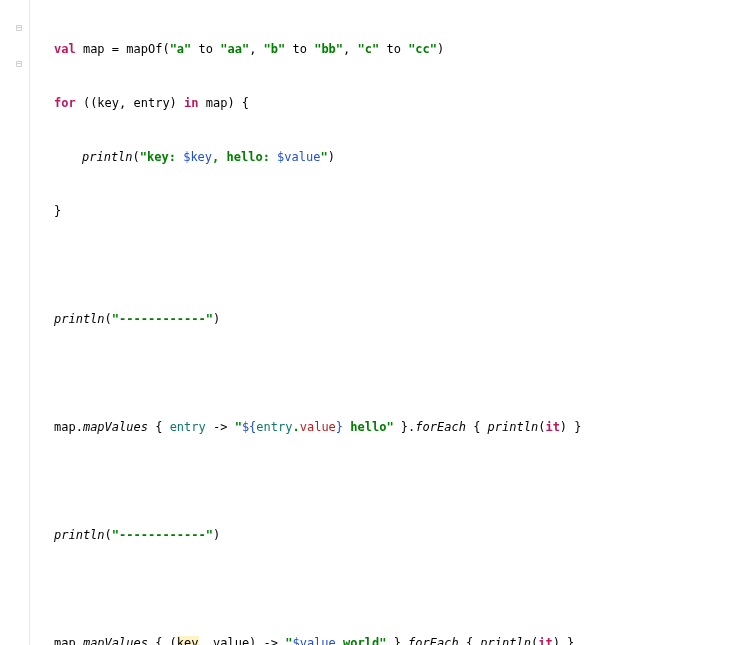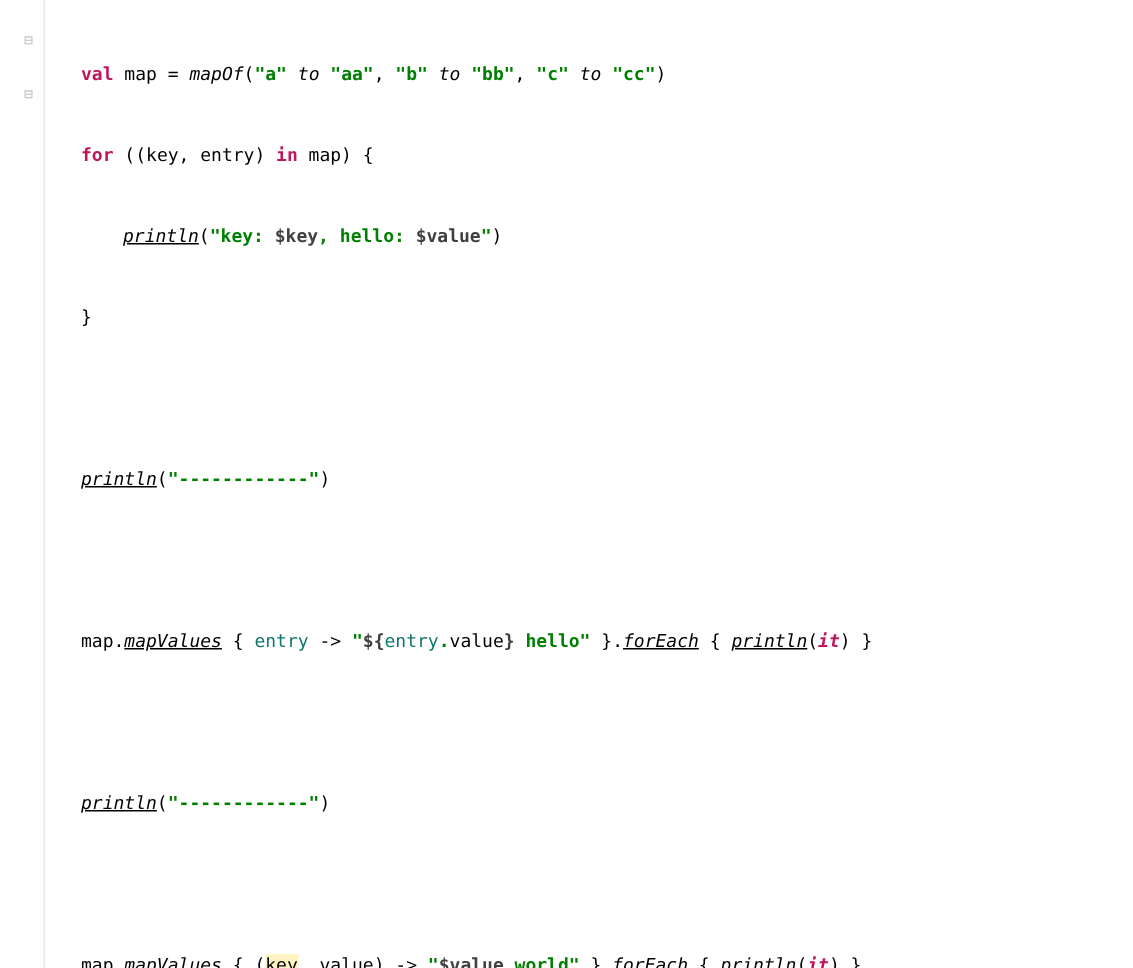--- a/index.html
+++ b/index.html
@@ -29,26 +29,26 @@
     color: #c0c0c0;
     font-size: 10px;
   }
   .code {
     margin-left: 30px;
     line-height: 18px;
     white-space: pre;
   }
   .line { padding-left: 24px; min-height: 18px; }
   .kw { color: #be185d; font-weight: bold; }
-  .it { font-style: italic; }
-  .fn { font-style: italic; text-decoration: underline; }
+  .it { }
+  .fn { font-style: italic; }
   .str { color: #008000; font-weight: bold; }
-  .tmpl { color: #404040; font-weight: bold; }
+  .tmpl { color: #1d4ed8; font-weight: normal; }
   .param { color: #0f766e; }
-  .prop { color: #000000; }
+  .prop { color: #b91c1c; }
   .warn-bg { background: #fff3c4; }
 </style>
 </head>
 <body>
 
 <div class="editor">
   <div class="gutter">
     <div class="gutter-icon" style="top:22px;">⊟</div>
     <div class="gutter-icon" style="top:58px;">⊟</div>
   </div>

